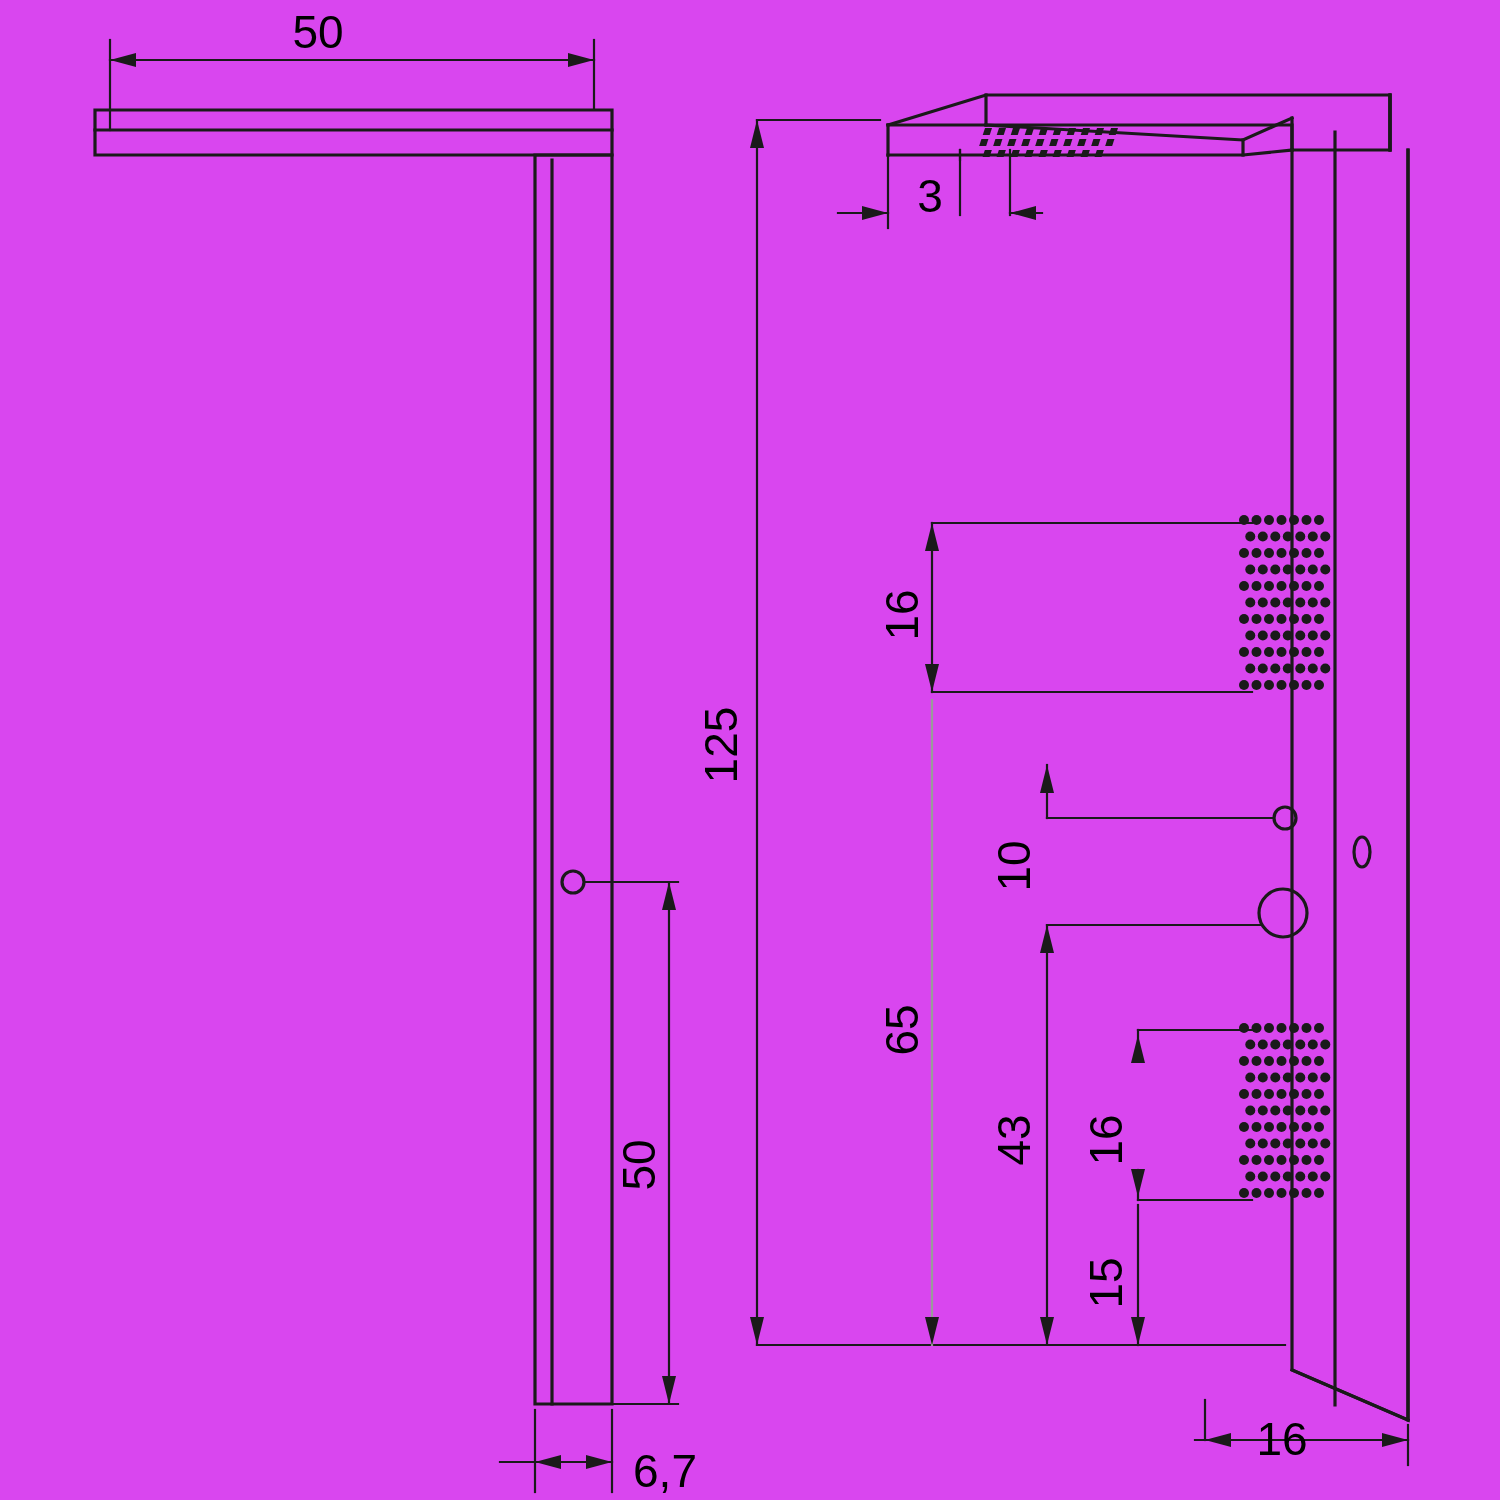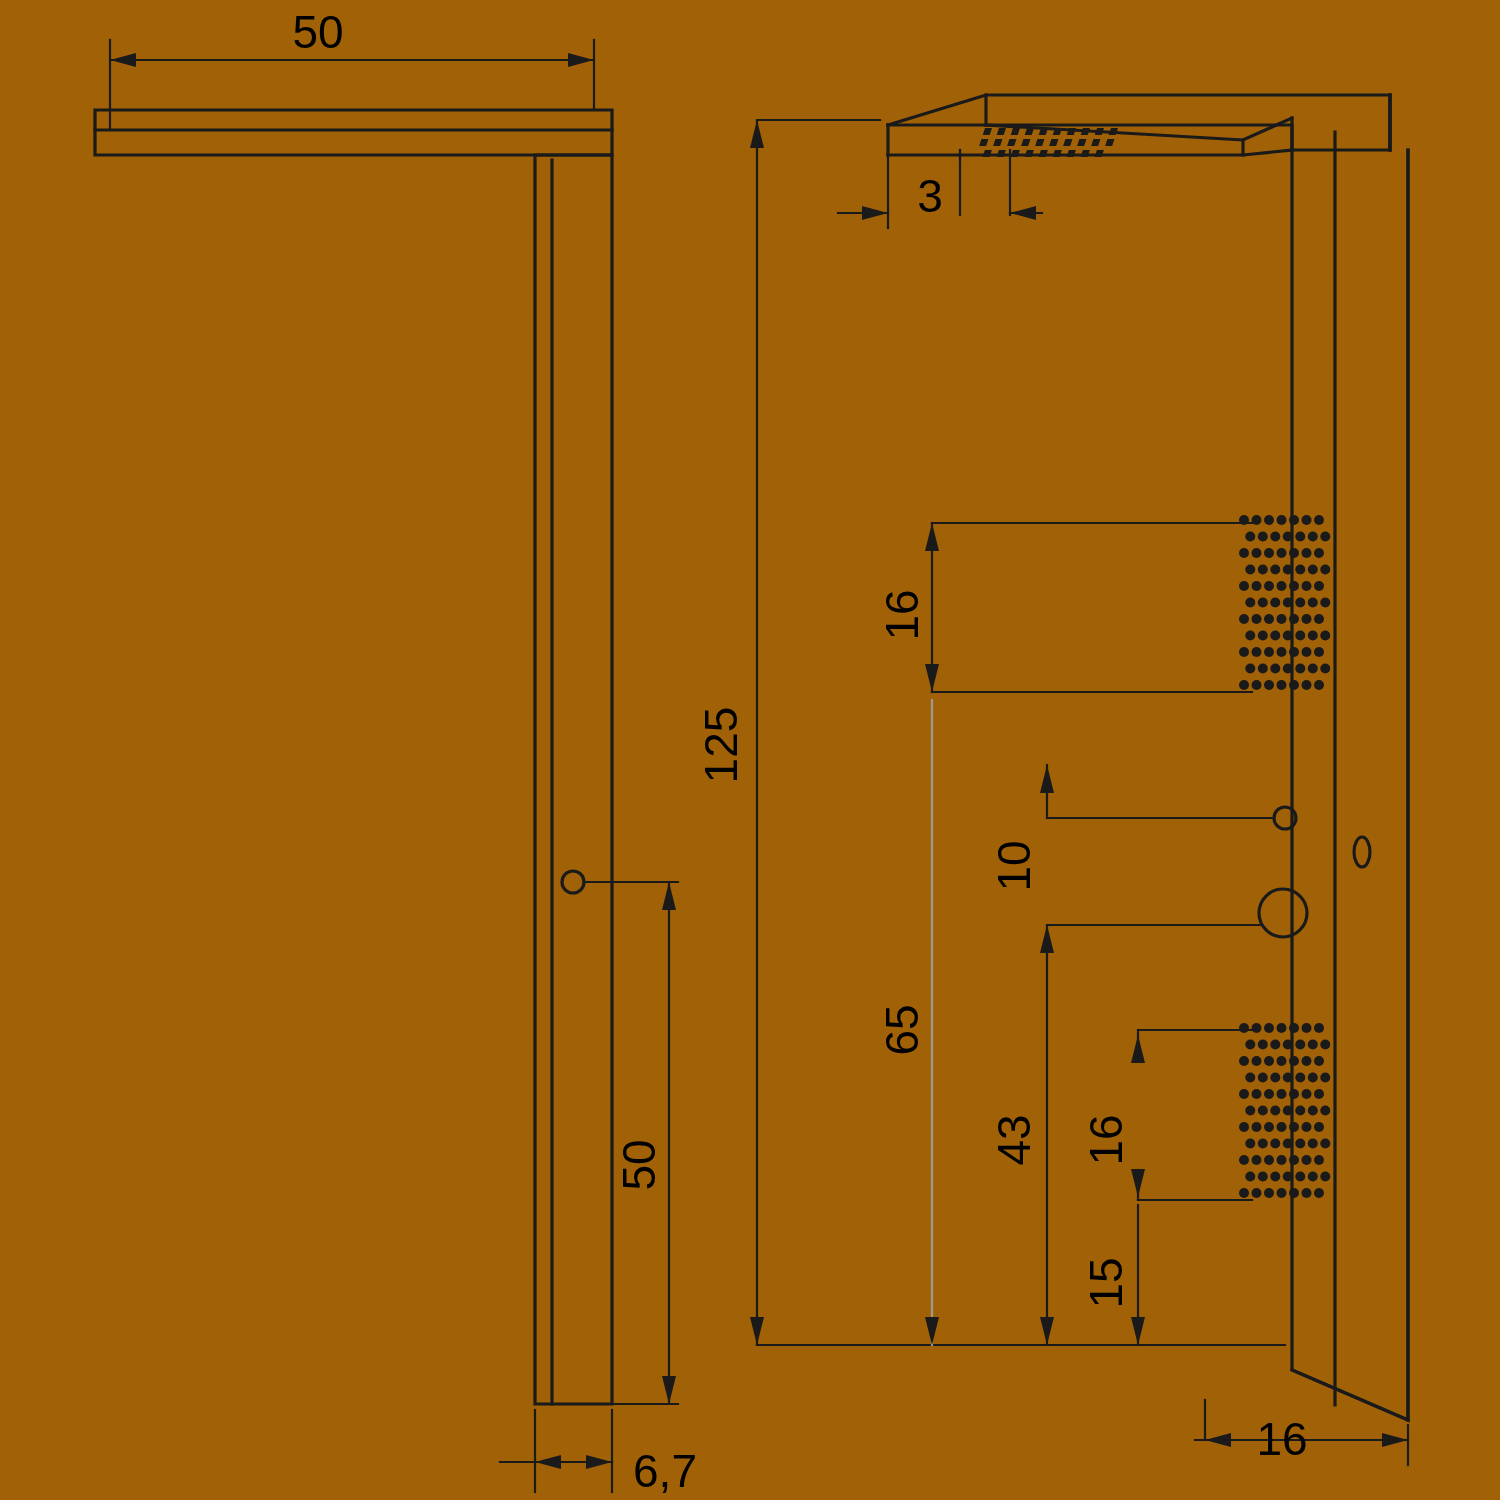--- a/index.html
+++ b/index.html
@@ -4,21 +4,21 @@
 <style>
   html, body {
     margin: 0;
     padding: 0;
     background: #ffffff;
   }
   #root {
     position: relative;
     width: 1500px;
     height: 1500px;
-    background: #a16207;
+    background: #d946ef;
     font-family: "Liberation Sans", sans-serif;
     overflow: hidden;
   }
   svg.drawing {
     position: absolute;
     top: 0;
     left: 0;
     width: 1500px;
     height: 1500px;
   }

